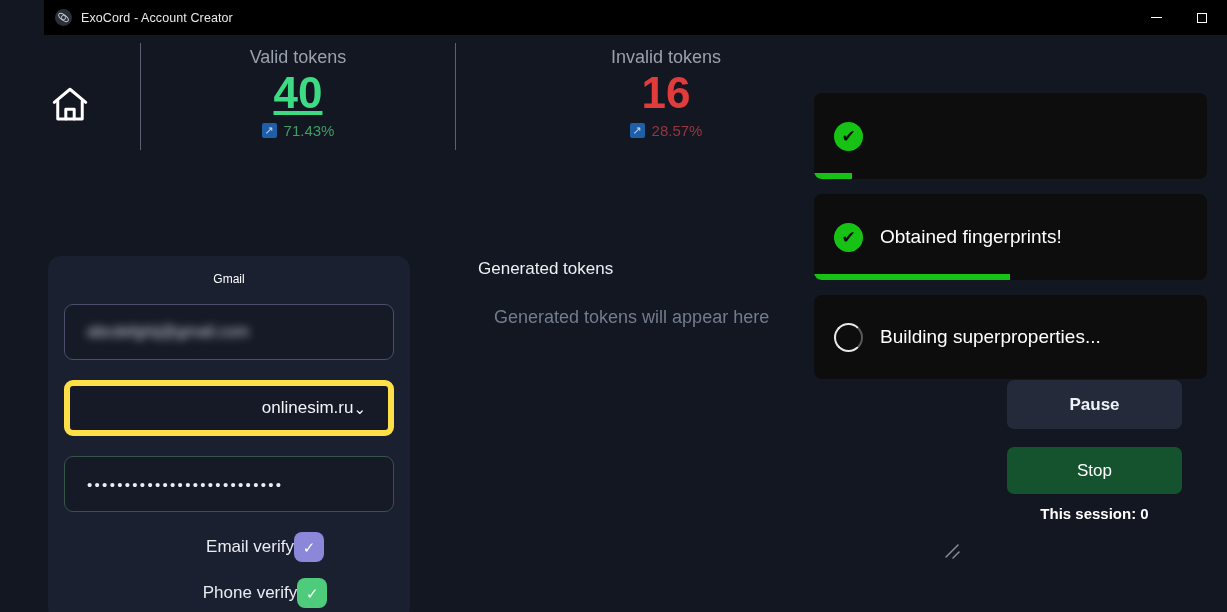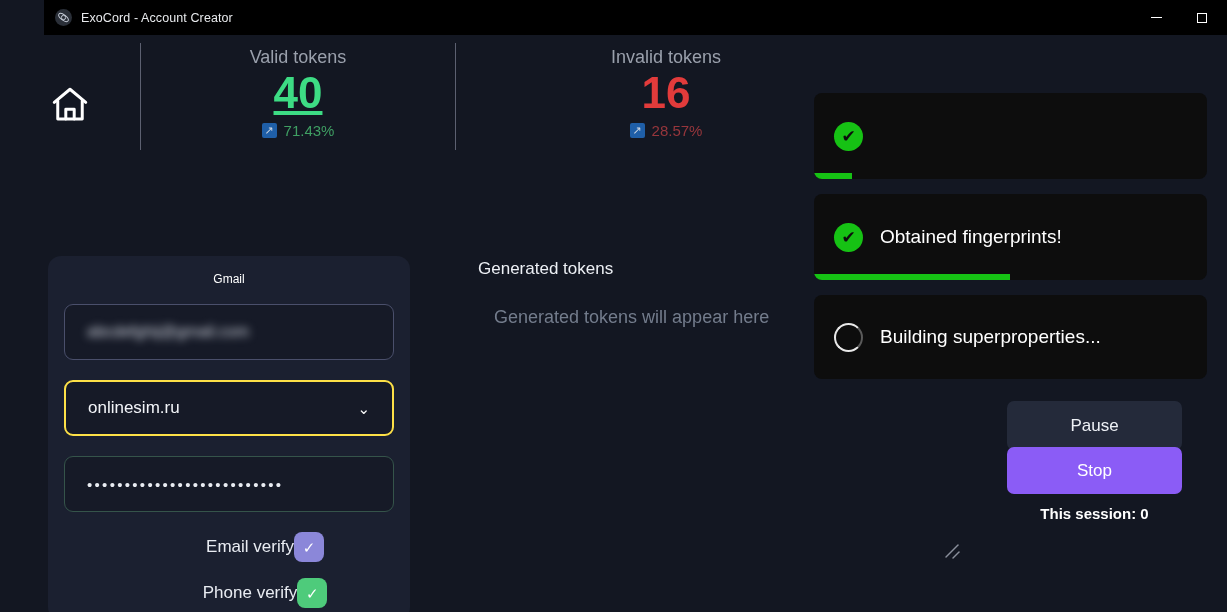--- a/index.html
+++ b/index.html
@@ -90,21 +90,21 @@
   .gmail-title {
     text-align: center; font-size: 12px; color: #ffffff;
     font-weight: 400; margin-bottom: 18px;
   }
   .field {
     width: 330px; height: 56px; border-radius: 9px;
     background: #161a27; display: flex; align-items: center;
     padding: 0 22px; margin-bottom: 20px;
   }
   .field.email { border: 1px solid #4a4f6b; }
-  .field.select { border: 2px solid #fde047; justify-content: space-between; cursor: pointer; }
+  .field.select { border: 6px solid #fde047; justify-content: flex-end; cursor: pointer; }
   .field.pass { border: 1px solid #35544a; }
   .email-text {
     font-size: 16px; color: #cfd4de;
     filter: blur(4.3px); user-select: none; white-space: nowrap;
   }
   .select-text { font-size: 17px; color: #f2f4f8; }
   .chevron { color: #ffffff; font-size: 15px; line-height: 1; }
   .pass-dots {
     font-size: 15px; color: #e9ecf2; letter-spacing: 2.3px;
     white-space: nowrap; overflow: hidden;
@@ -148,22 +148,22 @@
   .toast-bar { position: absolute; left: 0; bottom: 0; height: 6px; background: #16c214; }
   .toast.t1 .toast-bar { width: 38px; }
   .toast.t2 .toast-bar { width: 196px; }
 
   
   .btn {
     position: absolute; left: 1007px; width: 175px;
     border-radius: 7px; display: flex; align-items: center; justify-content: center;
     font-size: 17px; cursor: pointer;
   }
-  .btn-pause { top: 366px; height: 49px; background: #242a3a; color: #eef1f6; }
-  .btn-stop  { top: 412px; height: 47px; background: #8b5cf6; color: #ffffff; }
+  .btn-pause { top: 345px; height: 49px; background: #242a3a; color: #eef1f6; font-weight: bold; }
+  .btn-stop  { top: 412px; height: 47px; background: #14532d; color: #ffffff; }
   .session {
     position: absolute; left: 1007px; top: 470px; width: 175px;
     text-align: center; font-size: 15px; font-weight: 700; color: #ffffff;
   }
 
   
   .grip { position: absolute; left: 944px; top: 508px; width: 18px; height: 18px; cursor: nwse-resize; }
 </style>
 </head>
 <body>

